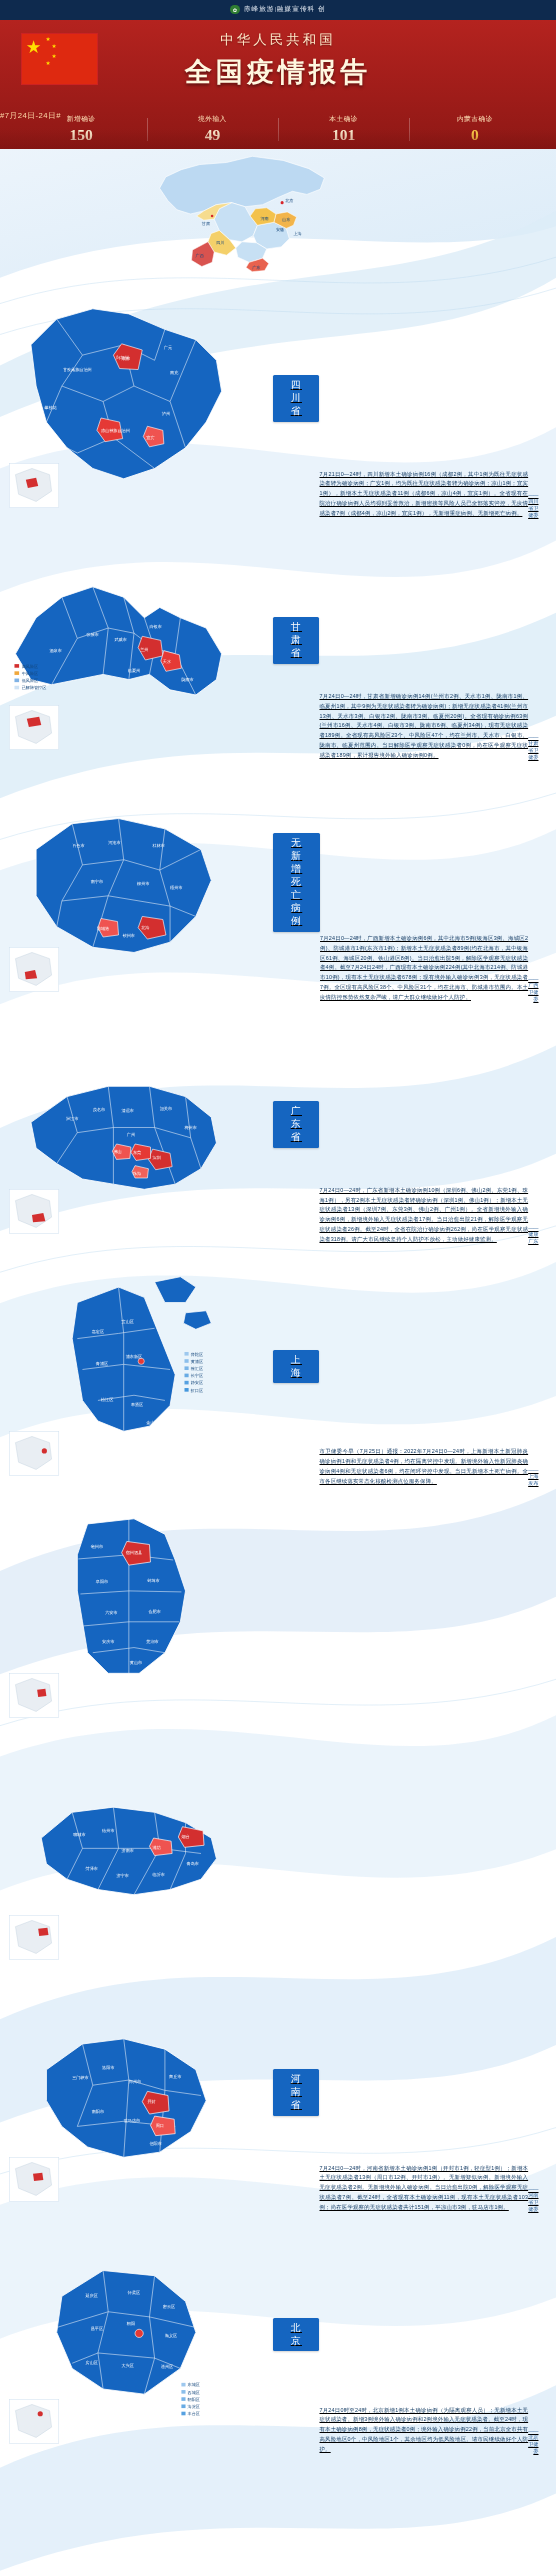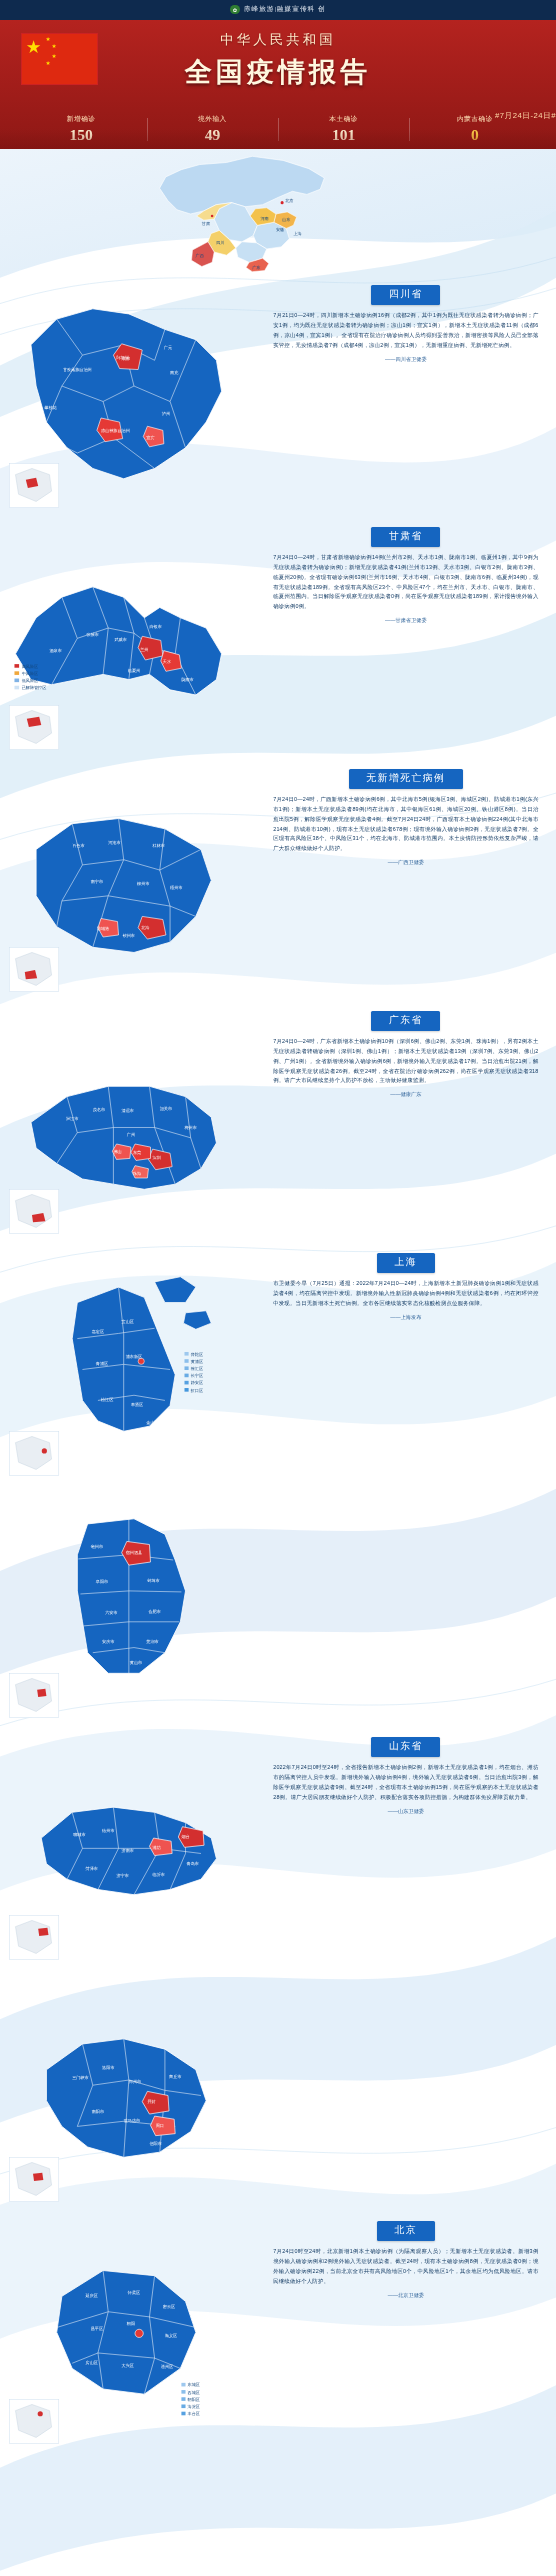--- a/index.html
+++ b/index.html
@@ -93,21 +93,21 @@
     font-size: 27px;
     font-weight: bold;
     letter-spacing: 4.1px;
     font-family: Liberation Sans, sans-serif;
     text-shadow: 0 1.5px 3.1px rgba(0,0,0,.45);
   }
   .hero-date {
     position: absolute;
     left: 0; right: 0;
     top: 91px;
-    text-align: right;
+    text-align: left;
     color: #ffd9a8;
     font-size: 7.7px;
     letter-spacing: 0.5px;
   }
   .stats {
     position: absolute;
     left: 0; right: 0; bottom: 5.2px;
     display: flex;
     padding: 0 15.5px;
   }
@@ -164,22 +164,23 @@
   .sec-map {
     flex: 0 0 268px;
     position: relative;
   }
   .sec-map svg { display: block; }
 
   .sec-text {
     flex: 1;
     padding: 2.1px 17.5px 0 5.2px;
     display: flex;
-    flex-direction: column;
-    align-items: center;
+    flex-direction: row;
+    align-items: flex-end;
+    text-decoration: underline;
   }
   .prov-title {
     align-self: center;
     background: #1565c0;
     color: #fff;
     font-size: 9.8px;
     letter-spacing: 1.5px;
     padding: 3.6px 17.5px;
     border-radius: 1.5px;
     font-family: "Liberation Serif", serif;
@@ -605,25 +606,20 @@
           <text class="mlbl" x="296" y="274">临沂市</text>
           <text class="mlbl" x="362" y="252">青岛市</text>
         </g>
         <g class="mini">
           <rect x="18" y="350" width="96" height="86" fill="#ffffff" stroke="#cfe0ef"></rect>
           <path d="M30,372 L62,360 L96,372 L100,404 L70,424 L36,410 Z" fill="#e9eef3" stroke="#c9d6e2"></path>
           <path d="M74,376 L92,374 L94,388 L76,390 Z" fill="#d32f2f"></path>
         </g>
       </svg>
     </div>
-    <div class="sec-text">
-      <div class="prov-title">山东省</div>
-      <div class="prov-body">2022年7月24日0时至24时，全省报告新增本土确诊病例2例，新增本土无症状感染者1例，均在烟台、潍坊市的隔离管控人员中发现。新增境外输入确诊病例4例，境外输入无症状感染者6例。当日治愈出院3例，解除医学观察无症状感染者9例。截至24时，全省现有本土确诊病例15例，尚在医学观察的本土无症状感染者28例。请广大居民朋友继续做好个人防护、积极配合落实各项防控措施，为构建群体免疫屏障贡献力量。</div>
-      <div class="prov-source">——山东卫健委</div>
-    </div>
   </div>
 </div>
 
 <div class="section">
   <div class="sec-inner">
     <div class="sec-map">
       <svg width="268" height="237" viewBox="0 0 520 460">
         <g>
           <path d="M90,180 L160,130 L240,120 L320,140 L380,180 L400,240 L370,300 L310,340 L240,350 L170,330 L120,290 L90,240 Z" fill="#1565c0" stroke="#ffffff" stroke-width="1.6"></path>
           <g stroke="#ffffff" stroke-width="1.1" fill="none" opacity=".9">
@@ -645,20 +641,25 @@
           <text class="mlbl" x="240" y="282">驻马店市</text>
           <text class="mlbl" x="290" y="326">信阳市</text>
         </g>
         <g class="mini">
           <rect x="18" y="350" width="96" height="86" fill="#ffffff" stroke="#cfe0ef"></rect>
           <path d="M30,372 L62,360 L96,372 L100,404 L70,424 L36,410 Z" fill="#e9eef3" stroke="#c9d6e2"></path>
           <path d="M64,382 L82,380 L84,394 L66,396 Z" fill="#d32f2f"></path>
         </g>
       </svg>
     </div>
+    <div class="sec-text">
+      <div class="prov-title">河南省</div>
+      <div class="prov-body">7月24日0—24时，河南省新增本土确诊病例1例（开封市1例，轻症型1例）；新增本土无症状感染者13例（周口市12例、开封市1例）。无新增疑似病例。新增境外输入无症状感染者2例。无新增境外输入确诊病例。当日治愈出院0例，解除医学观察无症状感染者7例。截至24时，全省现有本土确诊病例11例，现有本土无症状感染者103例；尚在医学观察的无症状感染者共计151例，平凉山市3例，驻马店市1例。</div>
+      <div class="prov-source">——河南省卫健委</div>
+    </div>
   </div>
 </div>
 
 <div class="section">
   <div class="sec-inner">
     <div class="sec-map">
       <svg width="268" height="237" viewBox="0 0 520 460">
         <g>
           <path d="M120,150 L200,100 L300,110 L360,160 L380,220 L350,290 L280,340 L200,330 L140,290 L110,220 Z" fill="#1565c0" stroke="#ffffff" stroke-width="1.6"></path>
           <g stroke="#ffffff" stroke-width="1.1" fill="none" opacity=".9">

